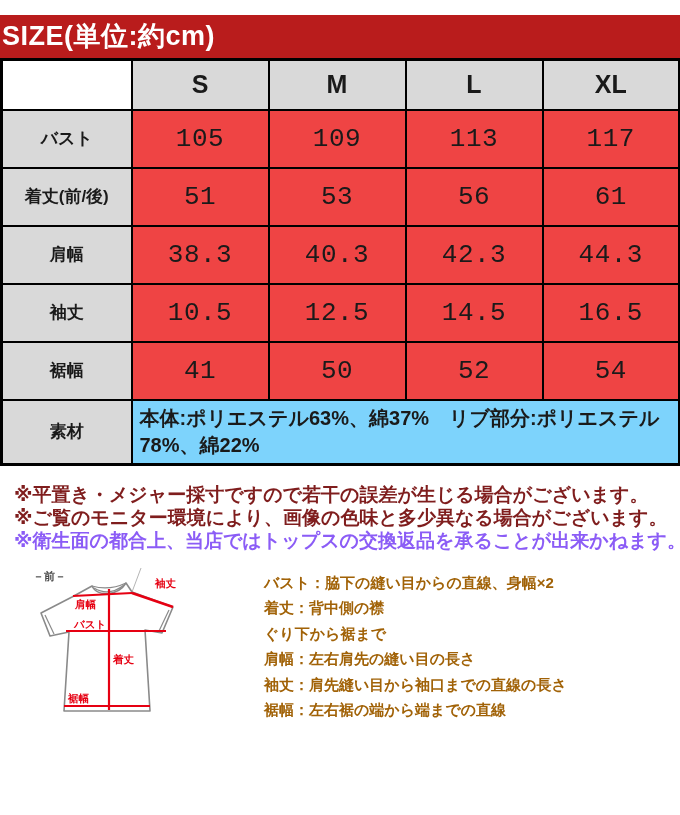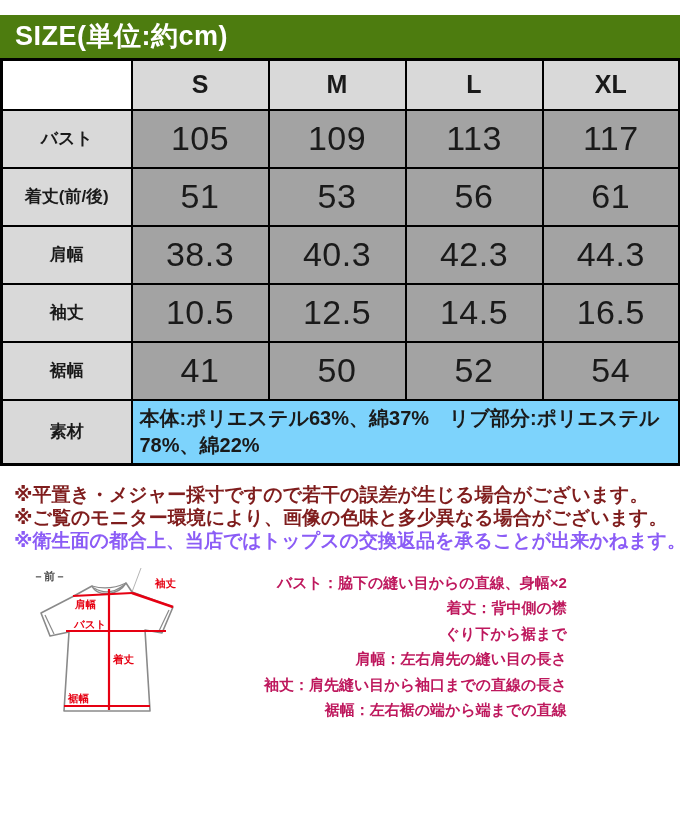--- a/index.html
+++ b/index.html
@@ -8,27 +8,27 @@
     width: 680px; height: 815px;
     font-family: "Liberation Sans", "DejaVu Sans", sans-serif;
     color: #1a1a1a;
     overflow: hidden;
   }
   .page { width: 680px; height: 815px; position: relative; }
 
   
   .title-bar {
     margin-top: 15px;
-    background: #4d7c0f;
+    background: #b91c1c;
     color: #ffffff;
     height: 43px;
     line-height: 43px;
     font-size: 27px;
     font-weight: bold;
-    padding-left: 15px;
+    padding-left: 2px;
     letter-spacing: 0.5px;
     white-space: nowrap;
   }
 
   
   table.size-table {
     width: 680px;
     border-collapse: collapse;
     table-layout: fixed;
     border: 3px solid #000;
@@ -47,24 +47,25 @@
     font-weight: bold;
     height: 50px;
   }
   .label-cell {
     background: #d9d9d9;
     font-size: 17px;
     font-weight: bold;
     height: 58px;
   }
   .value-cell {
-    background: #a3a3a3;
-    font-size: 34px;
+    background: #ef4444;
+    font-size: 26px;
     font-weight: 500;
     letter-spacing: 0.5px;
+    font-family: Liberation Mono, monospace;
   }
   .material-label { height: 64px; }
   .material-cell {
     background: #7dd3fc;
     text-align: left !important;
     font-size: 20px;
     font-weight: bold;
     line-height: 1.35;
     padding: 4px 6px 4px 7px;
   }
@@ -86,22 +87,21 @@
     margin-top: 12px;
     display: flex;
     align-items: flex-start;
   }
   .diagram-box { width: 264px; flex: 0 0 264px; }
   .guide {
     padding-top: 6px;
     font-size: 15px;
     font-weight: bold;
     line-height: 25.5px;
-    color: #be185d;
-    text-align: right;
+    color: #a16207;
   }
   .guide-line { white-space: nowrap; }
 
   .shirt-outline { fill: #ffffff; stroke: #8a8a8a; stroke-width: 1.6; stroke-linejoin: round; }
   .collar-line { fill: none; stroke: #8a8a8a; stroke-width: 1.3; }
   .cuff-line { fill: none; stroke: #8a8a8a; stroke-width: 1.2; }
   .red-line { stroke: #e60012; stroke-width: 2.2; fill: none; }
   .guide-thin { stroke: #b5b5b5; stroke-width: 1; fill: none; }
   .red-label { fill: #e60012; font-size: 10.5px; font-weight: bold; font-family: "Liberation Sans", sans-serif; }
   .front-label { fill: #4a4a4a; font-size: 11px; font-weight: bold; font-family: "Liberation Sans", sans-serif; }

